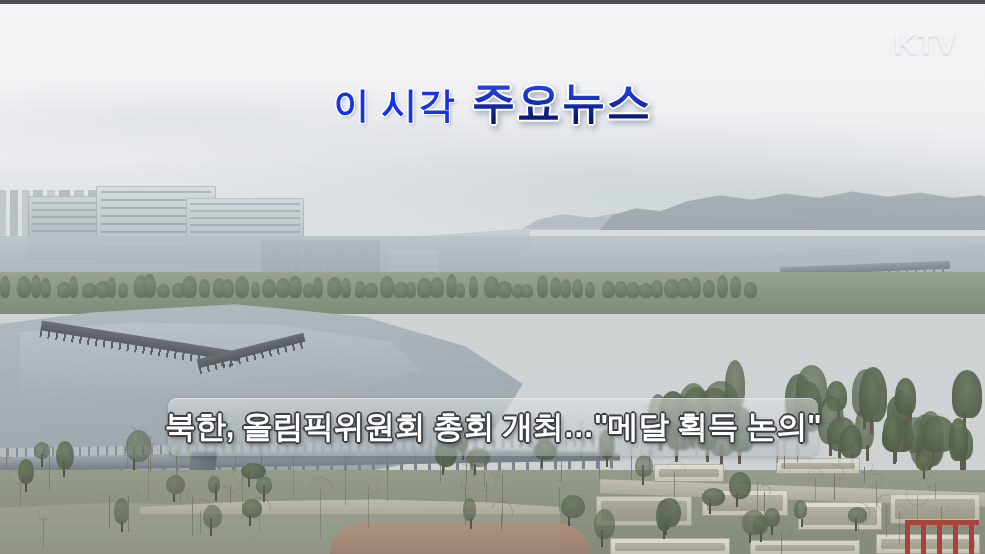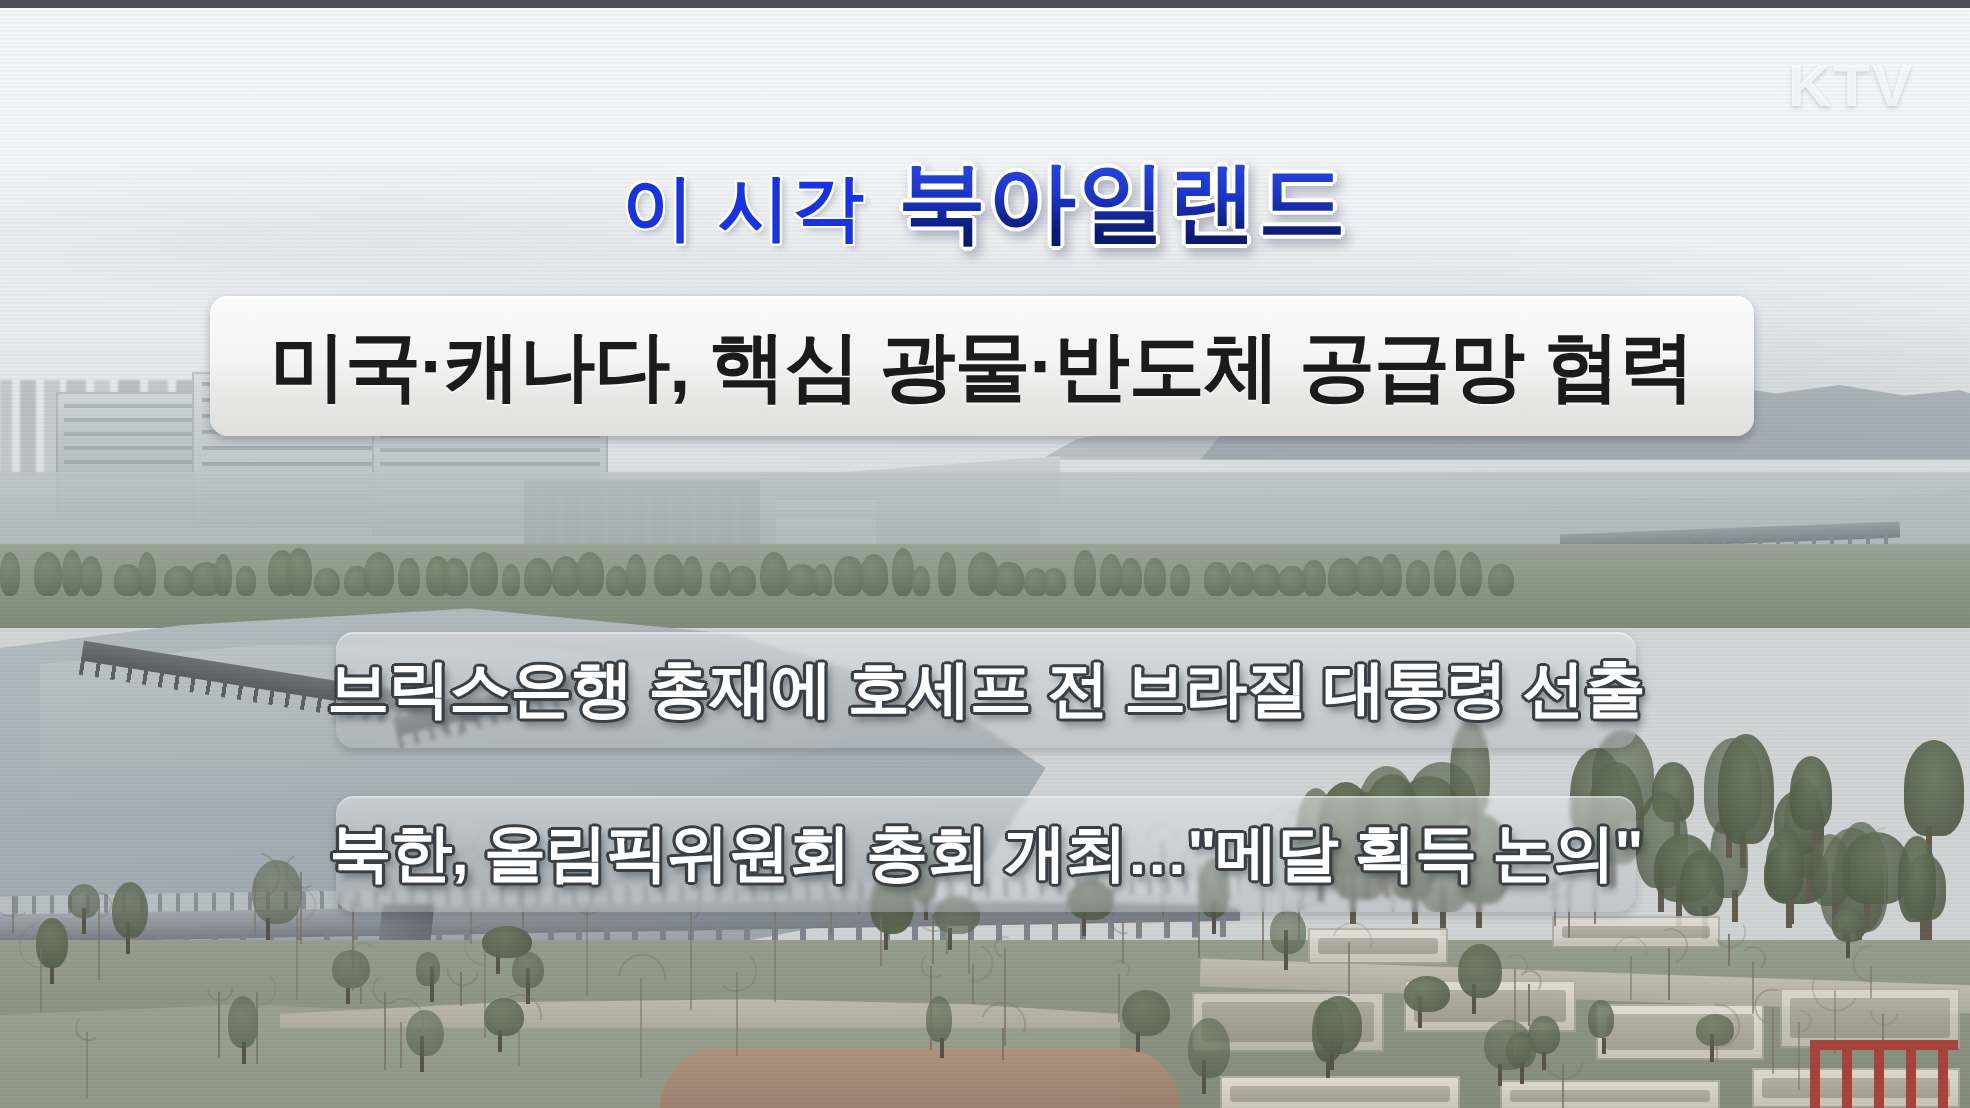--- a/index.html
+++ b/index.html
@@ -704,32 +704,26 @@
     <div class="red-str"></div>
 
     <div class="haze"></div>
     <div class="grain"></div>
     <div class="toplinebar"></div>
   </div>
 
   <div class="ktv">KTV</div>
 
   <div class="title-wrap">
-    <span class="t-small">이 시각</span><span class="t-big">북아일랜드</span>
+    <span class="t-small">이 시각</span><span class="t-big">주요뉴스</span>
   </div>
 
   <div class="news">
 
-    <div class="bar primary">
-      <span class="txt">미국·캐나다, 핵심 광물·반도체 공급망 협력</span>
-    </div>
-
-
-    <div class="bar sub s2">
-      <span class="txt">브릭스은행 총재에 호세프 전 브라질 대통령 선출</span>
-    </div>
+
+
 
     <div class="bar sub s3">
       <span class="txt">북한, 올림픽위원회 총회 개최…"메달 획득 논의"</span>
     </div>
 
   </div>
 </div>
 
 </body></html>

